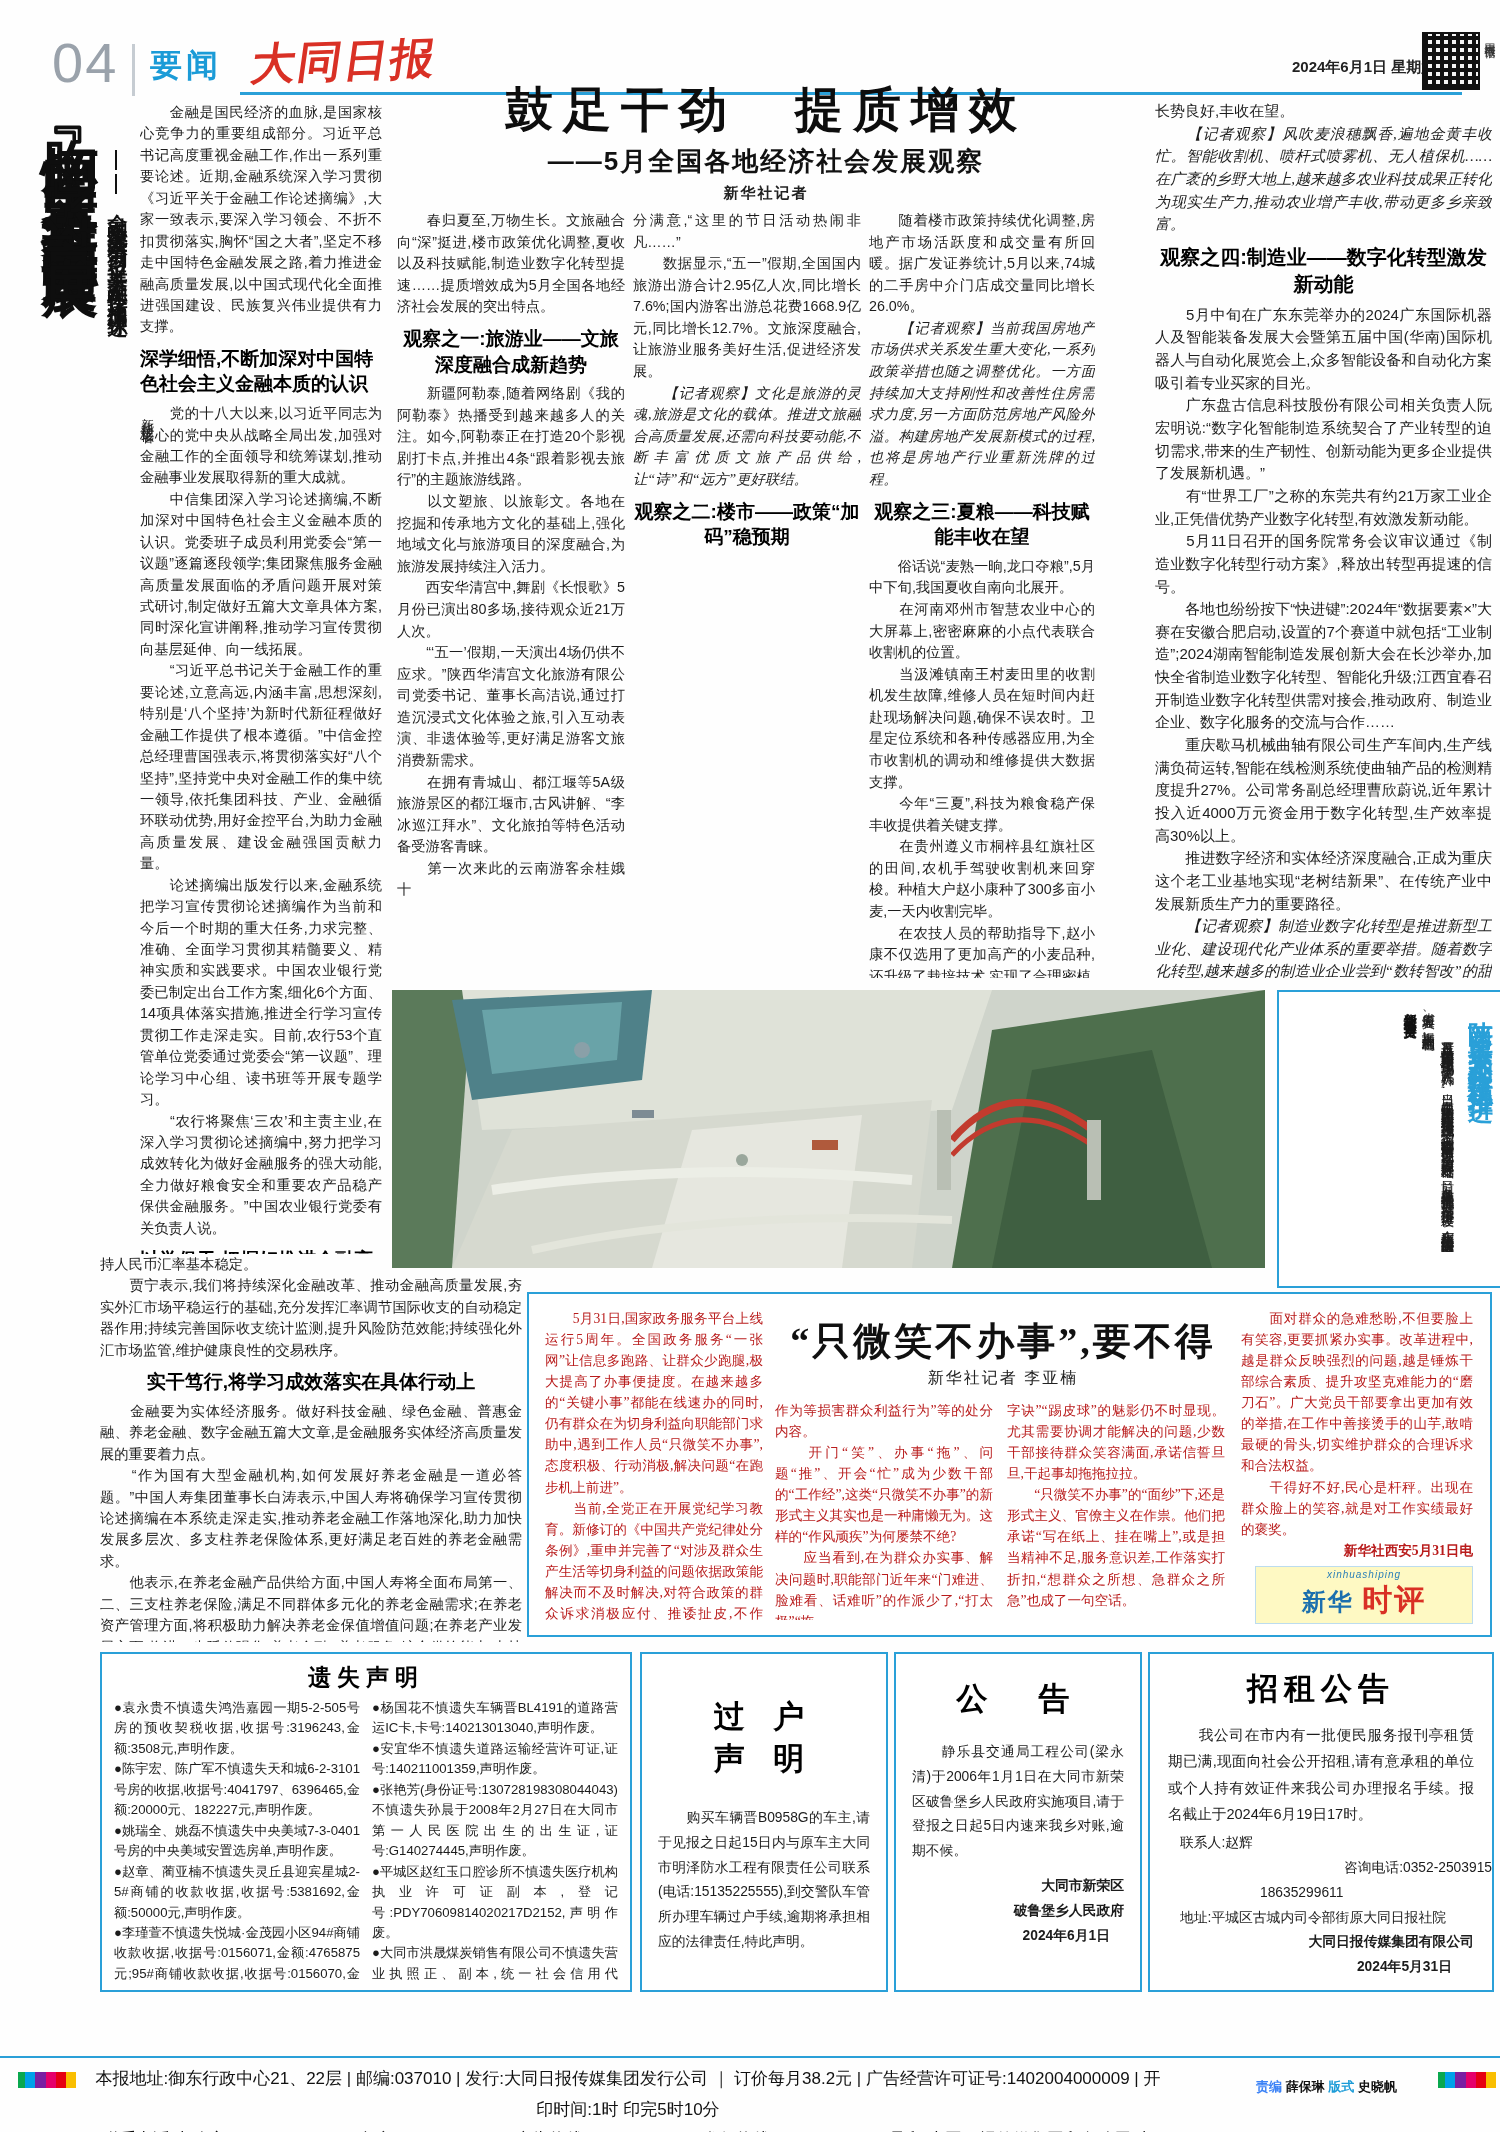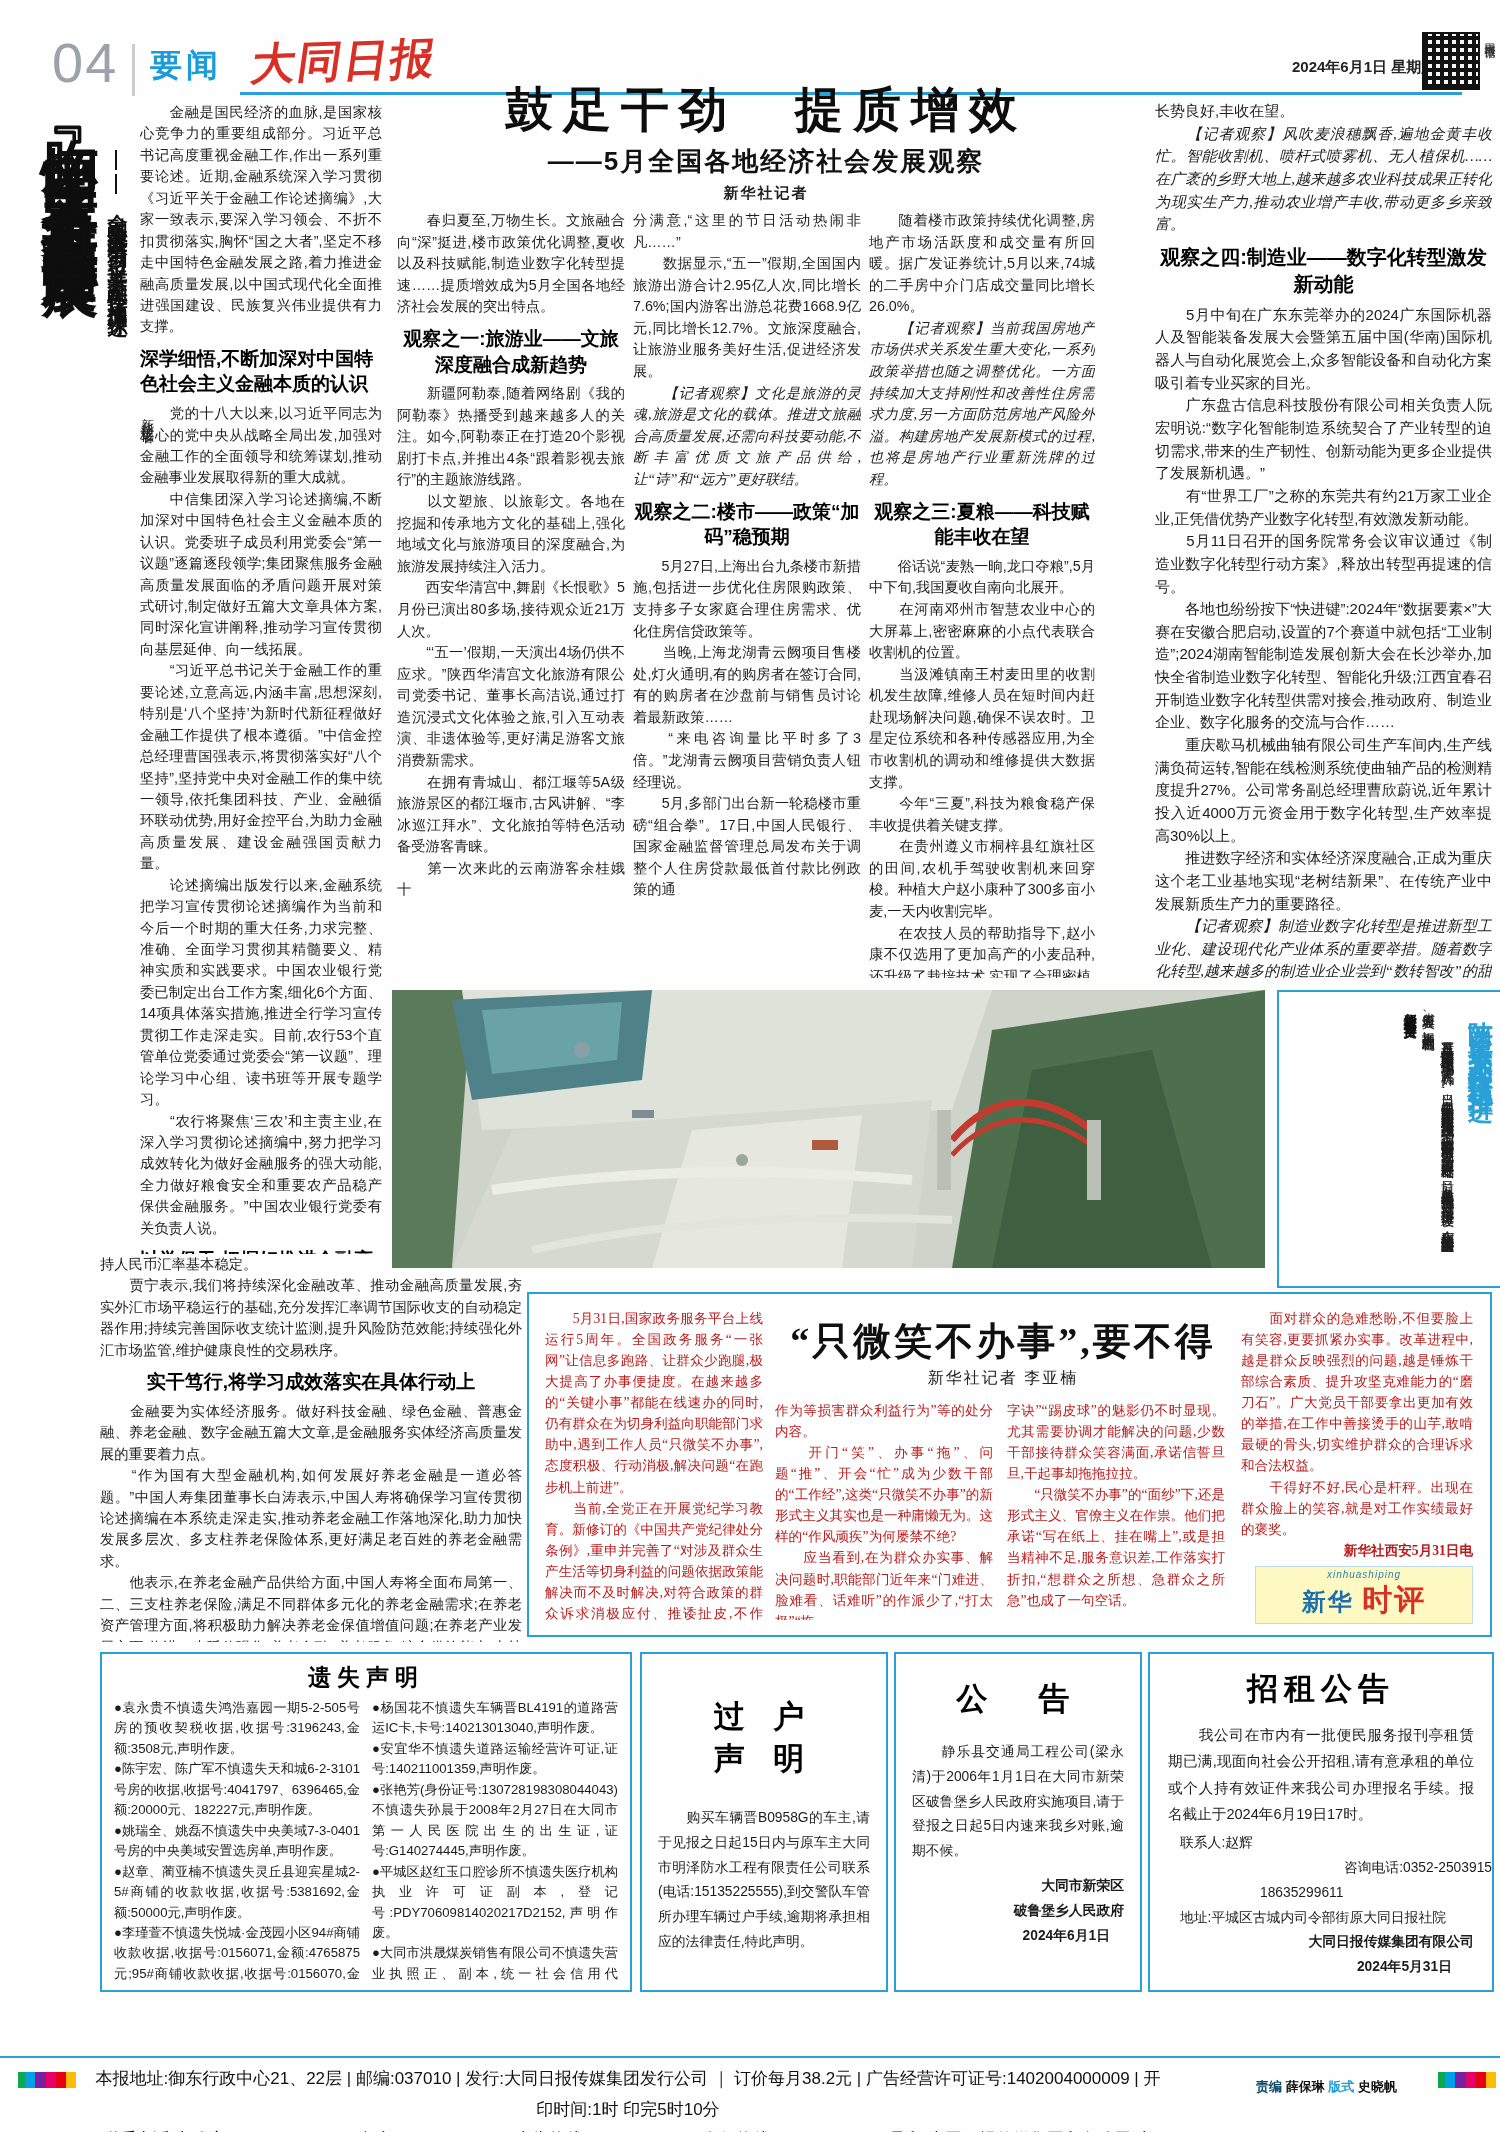--- a/index.html
+++ b/index.html
@@ -51,21 +51,21 @@
   .logoCn .red{color:#d93025;font-size:30px;font-family:"Liberation Serif","DejaVu Serif",serif;}
   
   .noticeTitle{font-size:23px;font-weight:900;text-align:center;letter-spacing:6px;color:#000;}
   .noticeTitleBig{font-size:31px;font-weight:900;text-align:center;letter-spacing:10px;color:#000;}
   .noticeTxt{font-size:13.2px;line-height:1.55;color:#1c1c1c;}
   .noticeTxt2{font-size:13.8px;line-height:1.8;color:#1c1c1c;}
   
   .footerTxt{font-size:17px;font-weight:normal;color:#111;line-height:1.8;text-align:center;}
   .rainbow{height:16px;background:linear-gradient(90deg,#0aa84f 0 12%,#00a0e9 12% 30%,#7a1fa2 30% 48%,#e5006a 48% 66%,#e60012 66% 82%,#f9be00 82% 100%);}
   .editors{font-size:13px;font-weight:bold;color:#111;}
-  .editors .lab1{color:#0c4a6e;}
+  .editors .lab1{color:#3b82f6;}
   .editors .lab2{color:#1b9bd7;}
 </style>
 </head>
 <body>
 
 <div id="page">
 
   <div class="abs pagenum" style="left:52px;top:30px;">04</div>
   <div class="abs" style="left:132px;top:44px;width:3px;height:52px;background:#c6ccd2;"></div>
   <div class="abs secname" style="left:150px;top:44px;">要闻</div>
@@ -116,24 +116,20 @@
 　　西安华清宫中,舞剧《长恨歌》5月份已演出80多场,接待观众近21万人次。
 　　“‘五一’假期,一天演出4场仍供不应求。”陕西华清宫文化旅游有限公司党委书记、董事长高洁说,通过打造沉浸式文化体验之旅,引入互动表演、非遗体验等,更好满足游客文旅消费新需求。
 　　在拥有青城山、都江堰等5A级旅游景区的都江堰市,古风讲解、“李冰巡江拜水”、文化旅拍等特色活动备受游客青睐。
 　　第一次来此的云南游客余桂娥十</div>
   </div>
   <div class="abs clip" style="left:633px;top:210px;width:228px;height:768px;">
     <div class="bodytxt just pre">分满意,“这里的节日活动热闹非凡……”
 　　数据显示,“五一”假期,全国国内旅游出游合计2.95亿人次,同比增长7.6%;国内游客出游总花费1668.9亿元,同比增长12.7%。文旅深度融合,让旅游业服务美好生活,促进经济发展。</div>
     <div class="bodytxt just pre obs">　　【记者观察】文化是旅游的灵魂,旅游是文化的载体。推进文旅融合高质量发展,还需向科技要动能,不断丰富优质文旅产品供给,让“诗”和“远方”更好联结。</div>
     <div class="subhead" style="text-align:center;">观察之二:楼市——政策“加码”稳预期</div>
-    <div class="bodytxt just pre">　　5月27日,上海出台九条楼市新措施,包括进一步优化住房限购政策、支持多子女家庭合理住房需求、优化住房信贷政策等。
-　　当晚,上海龙湖青云阙项目售楼处,灯火通明,有的购房者在签订合同,有的购房者在沙盘前与销售员讨论着最新政策……
-　　“来电咨询量比平时多了3倍。”龙湖青云阙项目营销负责人钮经理说。
-　　5月,多部门出台新一轮稳楼市重磅“组合拳”。17日,中国人民银行、国家金融监督管理总局发布关于调整个人住房贷款最低首付款比例政策的通</div>
   </div>
   <div class="abs clip" style="left:869px;top:210px;width:226px;height:768px;">
     <div class="bodytxt just pre">　　随着楼市政策持续优化调整,房地产市场活跃度和成交量有所回暖。据广发证券统计,5月以来,74城的二手房中介门店成交量同比增长26.0%。</div>
     <div class="bodytxt just pre obs">　　【记者观察】当前我国房地产市场供求关系发生重大变化,一系列政策举措也随之调整优化。一方面持续加大支持刚性和改善性住房需求力度,另一方面防范房地产风险外溢。构建房地产发展新模式的过程,也将是房地产行业重新洗牌的过程。</div>
     <div class="subhead" style="text-align:center;">观察之三:夏粮——科技赋能丰收在望</div>
     <div class="bodytxt just pre">　　俗话说“麦熟一晌,龙口夺粮”,5月中下旬,我国夏收自南向北展开。
 　　在河南邓州市智慧农业中心的大屏幕上,密密麻麻的小点代表联合收割机的位置。
 　　当汲滩镇南王村麦田里的收割机发生故障,维修人员在短时间内赶赴现场解决问题,确保不误农时。卫星定位系统和各种传感器应用,为全市收割机的调动和维修提供大数据支撑。
 　　今年“三夏”,科技为粮食稳产保丰收提供着关键支撑。
 　　在贵州遵义市桐梓县红旗社区的田间,农机手驾驶收割机来回穿梭。种植大户赵小康种了300多亩小麦,一天内收割完毕。

